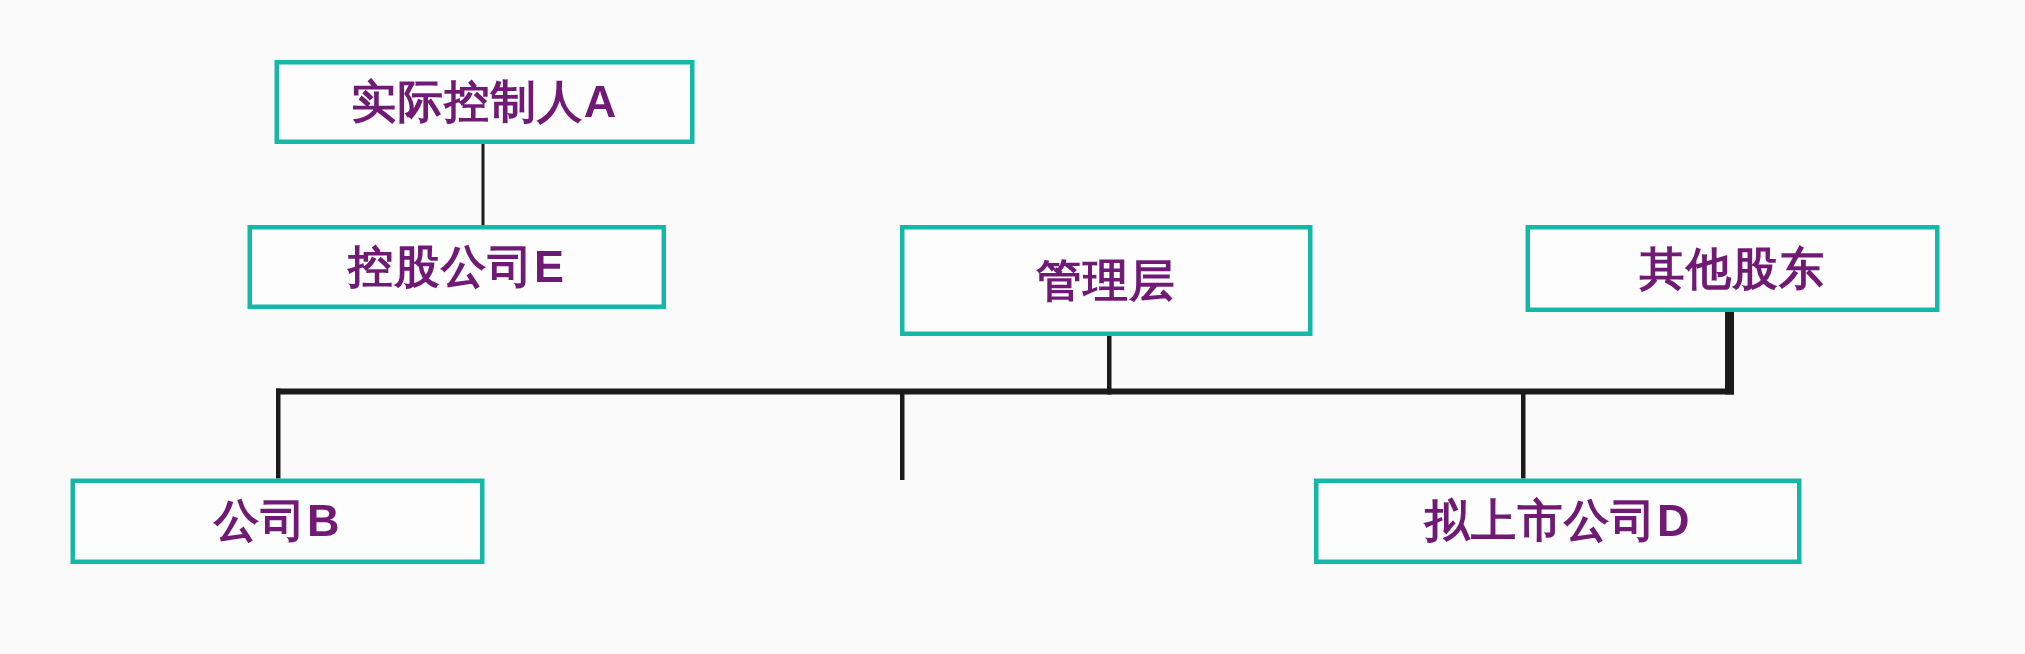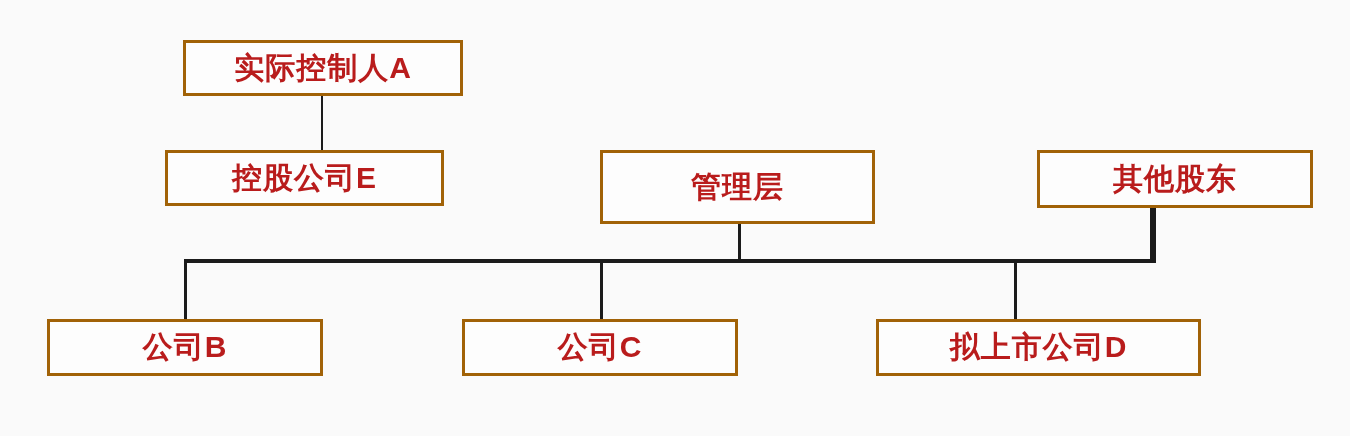--- a/index.html
+++ b/index.html
@@ -11,41 +11,41 @@
   .canvas {
     position: relative;
     width: 1350px;
     height: 436px;
     background: #fafafa;
     overflow: hidden;
   }
   .node {
     position: absolute;
     box-sizing: border-box;
-    border: 3px solid #a16207;
+    border: 3px solid #14b8a6;
     background: #fdfdfd;
     display: flex;
     align-items: center;
     justify-content: center;
     font-size: 30px;
     font-weight: 600;
-    color: #b91c1c;
+    color: #701a75;
     letter-spacing: 1px;
     white-space: nowrap;
   }
   .line {
     position: absolute;
     background: #1b1b1b;
   }
 
   
   .node-a { left: 183px; top: 40px;  width: 280px; height: 56px; }
   .node-e { left: 165px; top: 150px; width: 279px; height: 56px; }
   .node-m { left: 600px; top: 150px; width: 275px; height: 74px; font-family: Liberation Serif, serif; }
-  .node-o { left: 1017px; top: 150px; width: 276px; height: 58px; margin-left: 20px; }
+  .node-o { left: 1017px; top: 150px; width: 276px; height: 58px; }
   .node-b { left: 47px;  top: 319px; width: 276px; height: 57px; }
   .node-c { left: 462px; top: 319px; width: 276px; height: 57px; }
   .node-d { left: 876px; top: 319px; width: 325px; height: 57px; }
 
   
   .conn-a-e  { left: 321px;  top: 94px;  width: 2px;  height: 58px; }
   .conn-m-bus{ left: 738px;  top: 206px; width: 3px;  height: 57px; }
   .conn-o-bus{ left: 1150px; top: 206px; width: 6px;  height: 57px; }
   .conn-bus  { left: 184px;  top: 259px; width: 972px; height: 4px; }
   .conn-bus-b{ left: 184px;  top: 259px; width: 3px;  height: 61px; }
@@ -78,21 +78,18 @@
   </div>
 
   <div class="node node-o">
     <span>其他股东</span>
   </div>
 
   <div class="node node-b">
     <span>公司B</span>
   </div>
 
-  <div class="node node-c">
-    <span>公司C</span>
-  </div>
 
   <div class="node node-d">
     <span>拟上市公司D</span>
   </div>
 
 </div>
 
 </body></html>

